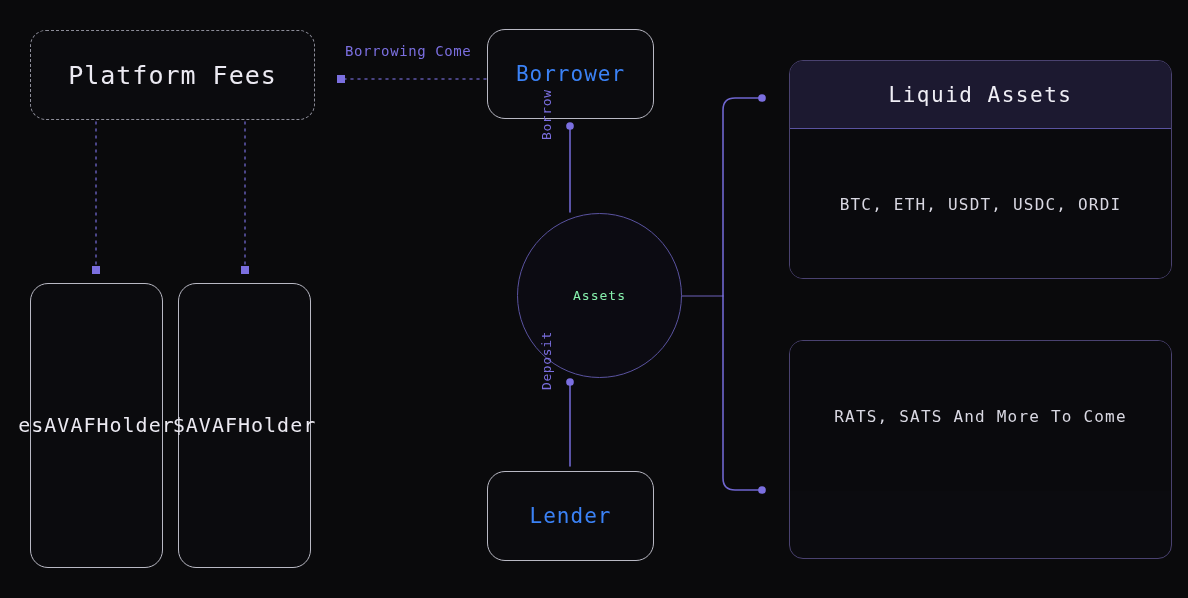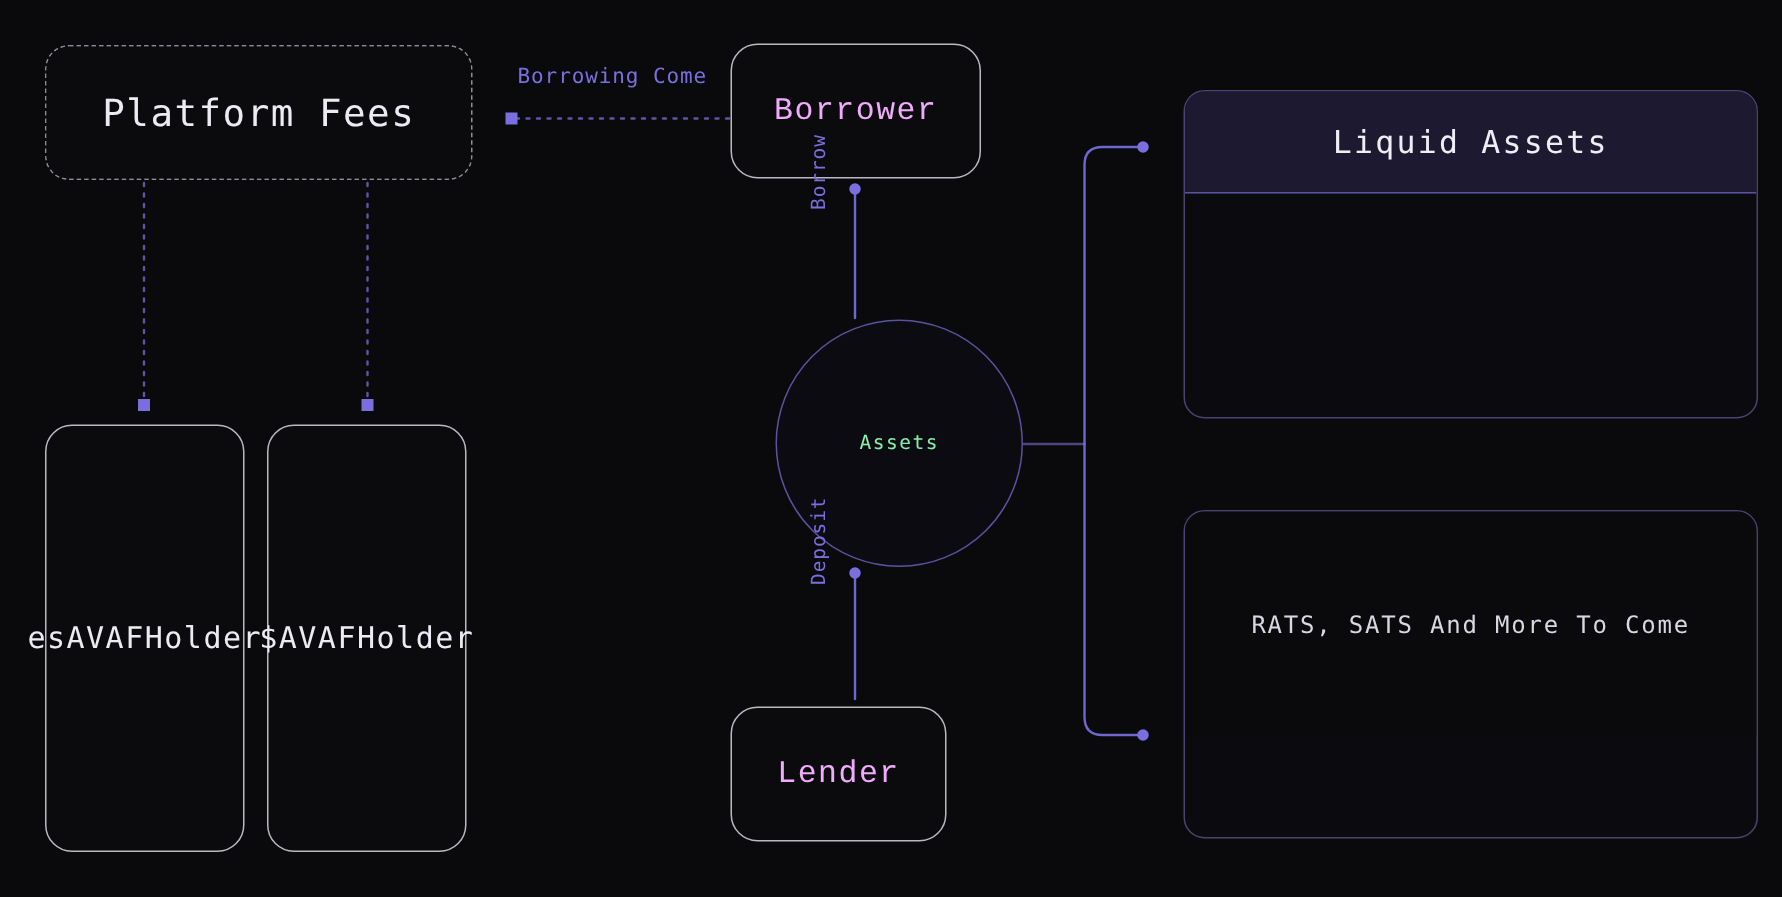--- a/index.html
+++ b/index.html
@@ -17,24 +17,24 @@
   
   #platform-fees{
     left:30px;top:30px;width:285px;height:90px;
     border:1.4px dashed #8d8d99;border-radius:16px;background:#0b0b0e;
     font-size:25px;letter-spacing:1px;color:#eceaf2;
   }
 
   
   .pill{
     border:1.4px solid #b9b9c4;border-radius:18px;background:#0b0b0e;
-    font-size:21px;letter-spacing:1px;color:#f0abfc;font-family:Liberation Mono, monospace;
+    font-size:21px;letter-spacing:1px;color:#3b82f6;
   }
   #borrower{left:487px;top:29px;width:167px;height:90px;}
-  #lender{left:487px;top:471px;width:144px;height:90px;}
+  #lender{left:487px;top:471px;width:167px;height:90px;}
 
   
   .holder{
     border:1.4px solid #b9b9c4;border-radius:18px;background:#0b0b0e;
     font-size:20px;letter-spacing:1px;line-height:1.75;color:#eceaf2;
     flex-direction:row;
   }
   #holder-esavaf{left:30px;top:283px;width:133px;height:285px;}
   #holder-avaf{left:178px;top:283px;width:133px;height:285px;}
   .holder .l1,.holder .l2{display:block;}
@@ -120,20 +120,21 @@
     <span class="l2">Holder</span>
   </div>
 
   <div class="node holder" id="holder-avaf">
     <span class="l1">$AVAF</span>
     <span class="l2">Holder</span>
   </div>
 
   <div class="panel" id="panel-liquid">
     <div class="panel-head">Liquid Assets</div>
+    <div class="panel-body">BTC, ETH, USDT, USDC, ORDI</div>
   </div>
 
   <div class="panel" id="panel-less-liquid">
     <div class="panel-body">RATS, SATS And More To Come</div>
   </div>
 
   <div class="edge-label" id="label-borrowing-fees">Borrowing Come</div>
   <div class="edge-label" id="label-borrow">Borrow</div>
   <div class="edge-label" id="label-deposit">Deposit</div>
 

